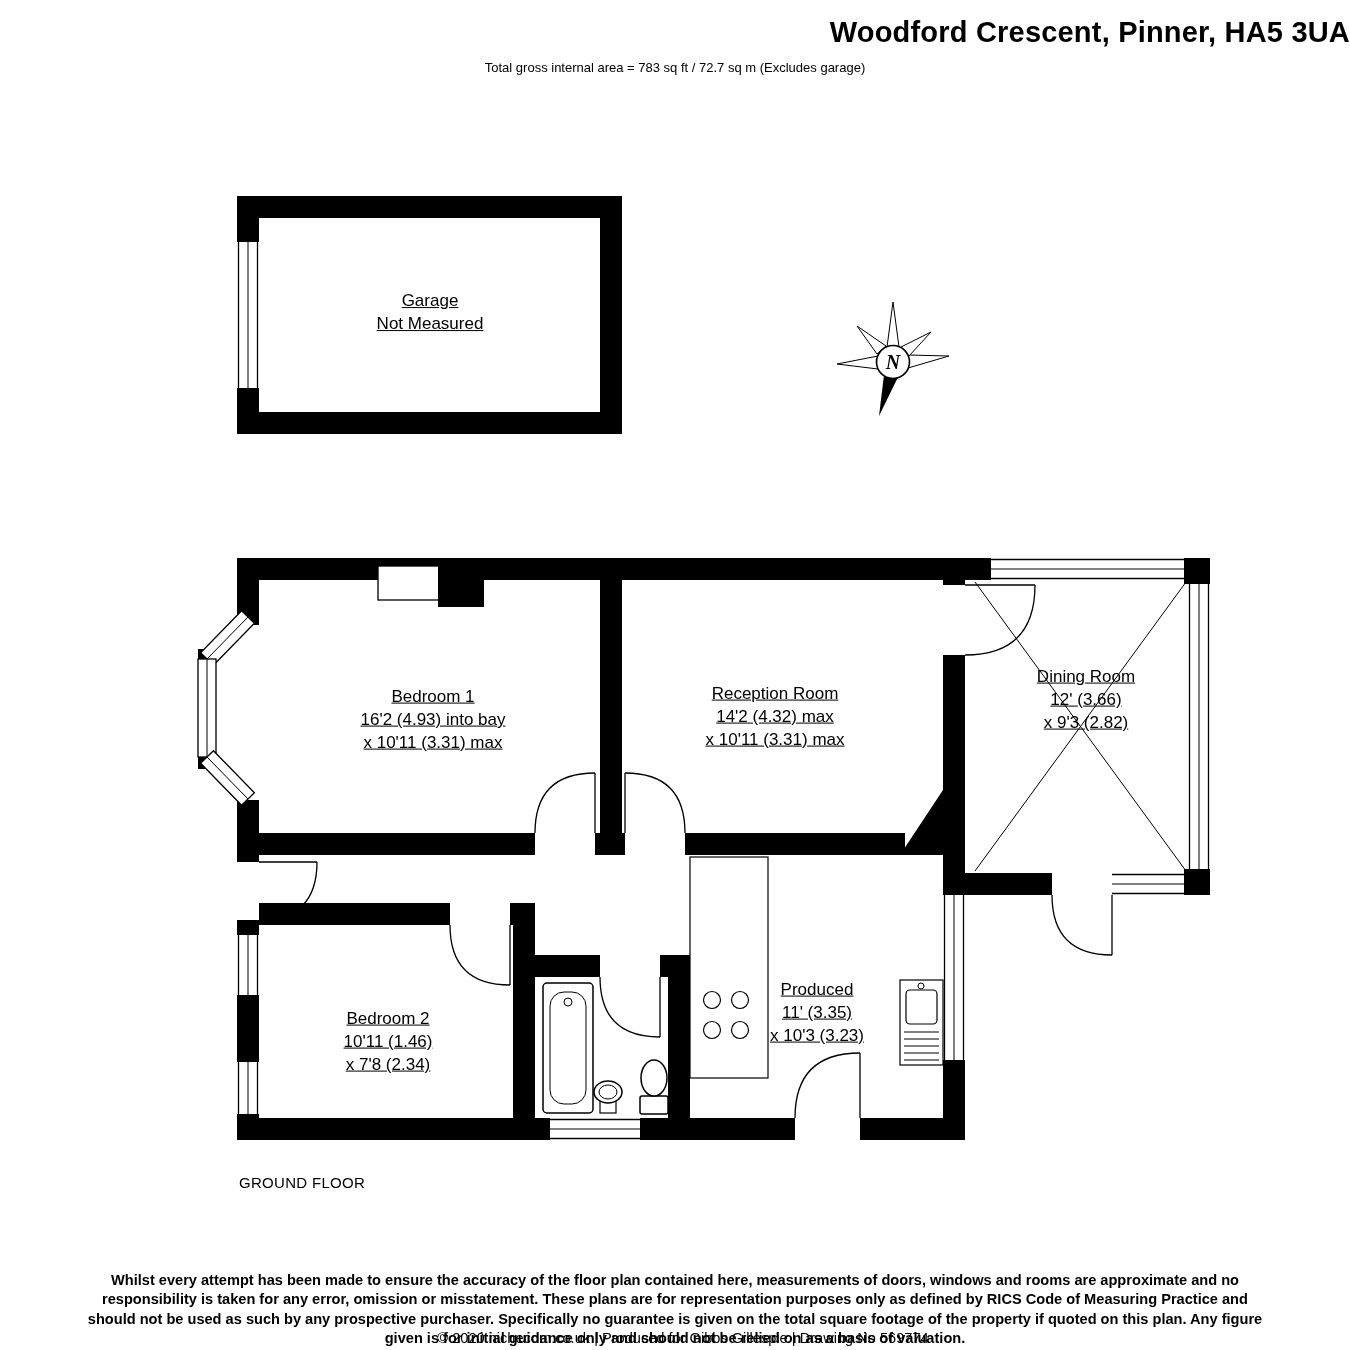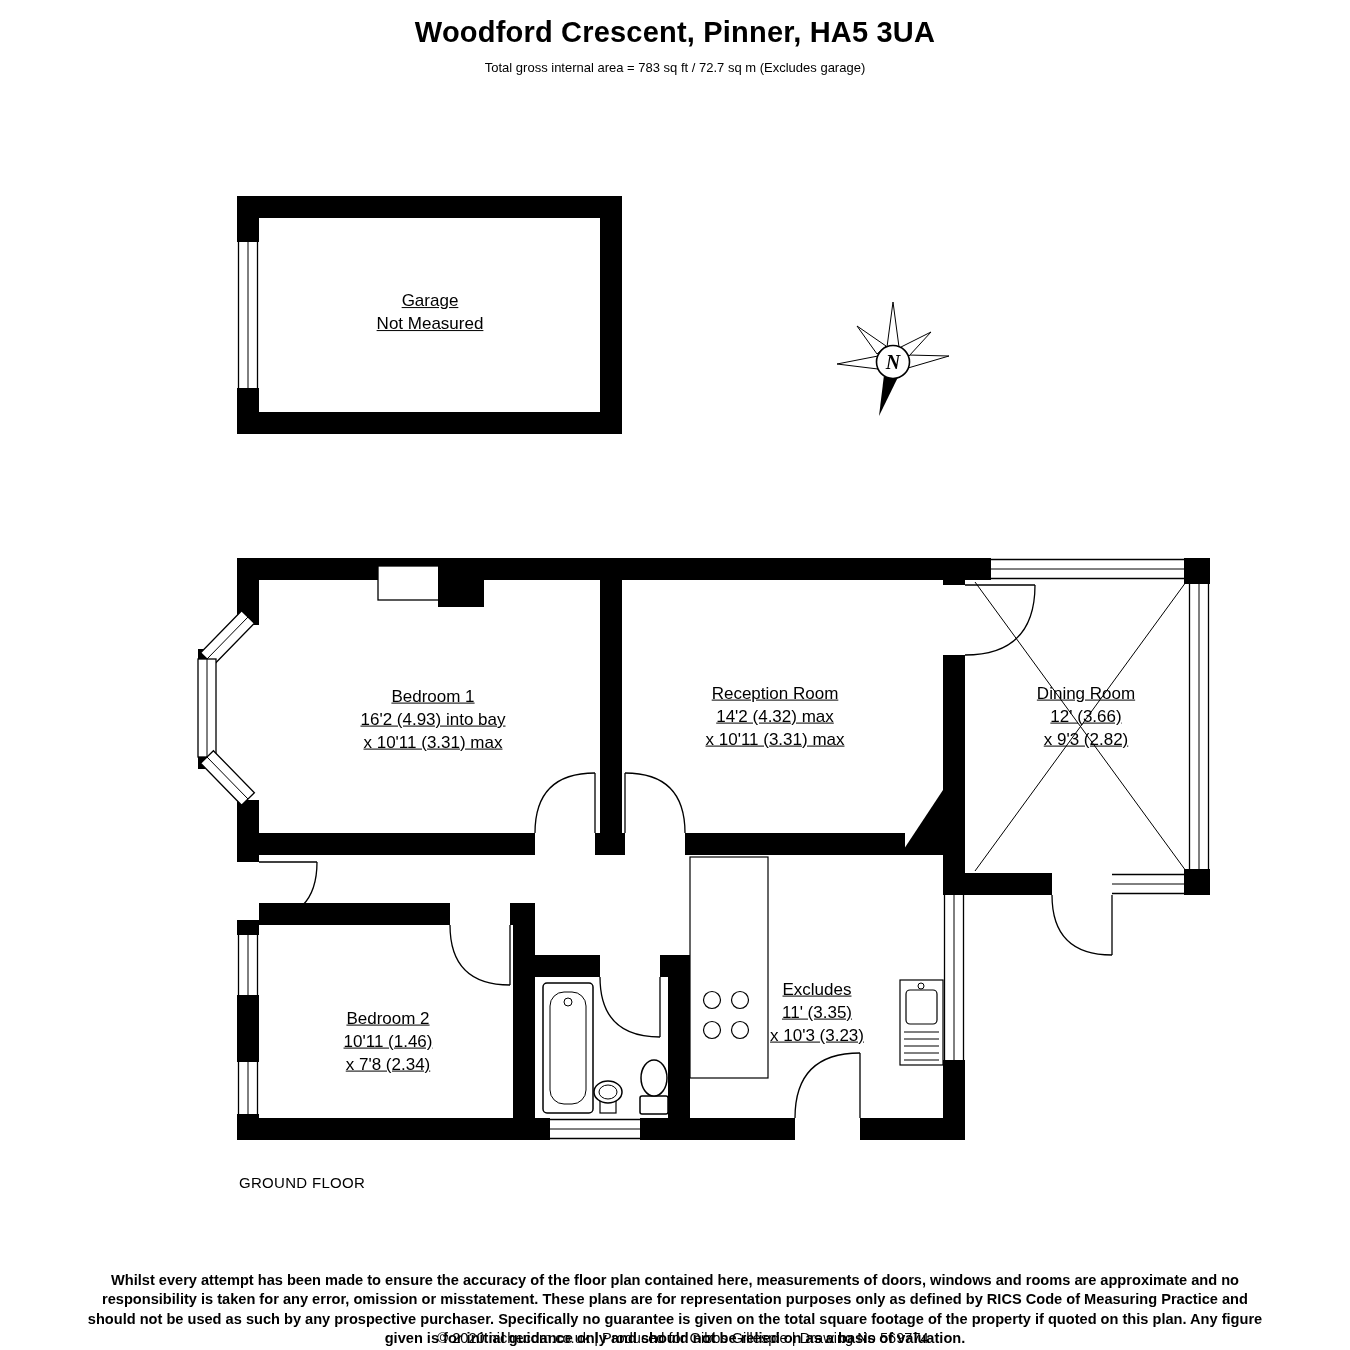--- a/index.html
+++ b/index.html
@@ -1,18 +1,18 @@
 <!DOCTYPE html>
 <html><head>
 <meta charset="utf-8">
 <style>
   html,body{margin:0;padding:0;background:#fff;}
   .page{position:relative;width:1350px;height:1350px;background:#fff;
         font-family:"Liberation Sans",sans-serif;color:#000;overflow:hidden;}
-  .title{position:absolute;top:16px;left:0;width:100%;text-align:center;
+  .title{position:absolute;top:16px;left:0;width:100%;text-align:right;
          font-size:29px;font-weight:700;letter-spacing:.2px;}
   .subtitle{position:absolute;top:60px;left:0;width:100%;text-align:center;font-size:13px;}
   svg.plan{position:absolute;left:0;top:0;}
   .room-label{position:absolute;transform:translate(-50%,-50%);text-align:center;
               font-size:17px;line-height:1.35;white-space:nowrap;text-decoration:underline;}
   .floor-label{position:absolute;left:239px;top:1174px;font-size:15px;letter-spacing:.3px;}
   .disclaimer{position:absolute;top:1271px;left:50%;transform:translateX(-50%);
               width:1185px;text-align:center;font-size:14.6px;line-height:1.32;font-weight:bold;}
   .copyright{position:absolute;top:1330px;left:0;width:100%;text-align:center;font-size:14.6px;padding-left:8px;}
 </style>
@@ -216,34 +216,34 @@
     <div>16'2 (4.93) into bay</div>
     <div>x 10'11 (3.31) max</div>
   </div>
 
   <div class="room-label" style="left:775px;top:717px">
     <div>Reception Room</div>
     <div>14'2 (4.32) max</div>
     <div>x 10'11 (3.31) max</div>
   </div>
 
-  <div class="room-label" style="left:1086px;top:717px">
+  <div class="room-label" style="left:1086px;top:700px">
     <div>Dining Room</div>
     <div>12' (3.66)</div>
     <div>x 9'3 (2.82)</div>
   </div>
 
   <div class="room-label" style="left:388px;top:1042px">
     <div>Bedroom 2</div>
     <div>10'11 (1.46)</div>
     <div>x 7'8 (2.34)</div>
   </div>
 
   <div class="room-label" style="left:817px;top:1013px">
-    <div>Excludes</div>
+    <div>Produced</div>
     <div>11' (3.35)</div>
     <div>x 10'3 (3.23)</div>
   </div>
 
   <div class="floor-label">GROUND FLOOR</div>
 
   <div class="disclaimer">Whilst every attempt has been made to ensure the accuracy of the floor plan contained here, measurements of doors, windows and rooms are approximate and no responsibility is taken for any error, omission or misstatement. These plans are for representation purposes only as defined by RICS Code of Measuring Practice and should not be used as such by any prospective purchaser. Specifically no guarantee is given on the total square footage of the property if quoted on this plan. Any figure given is for initial guidance only and should not be relied on as a basis of valuation.</div>
   <div class="copyright">© 2020 nichecom.co.uk  |  Produced for Gibbs Gillespie  |  Drawing No 569774</div>
 
 </div>

